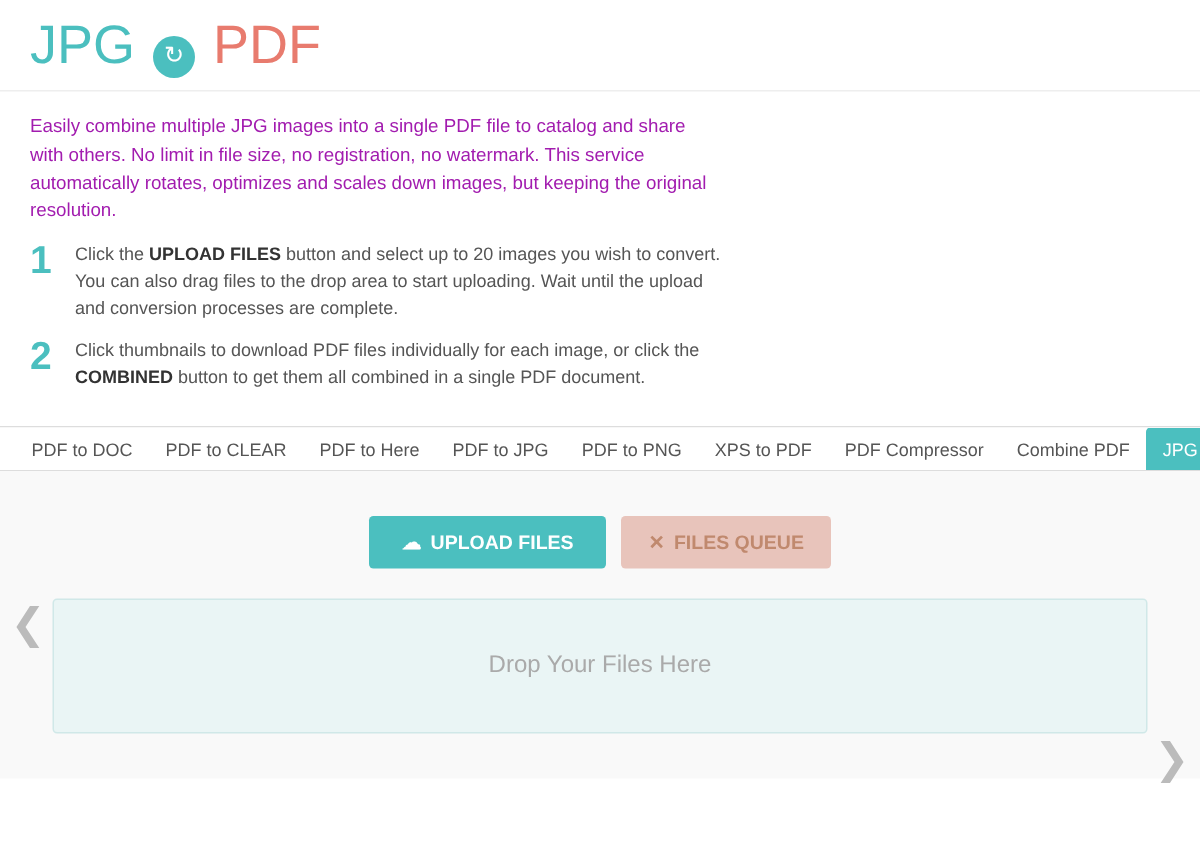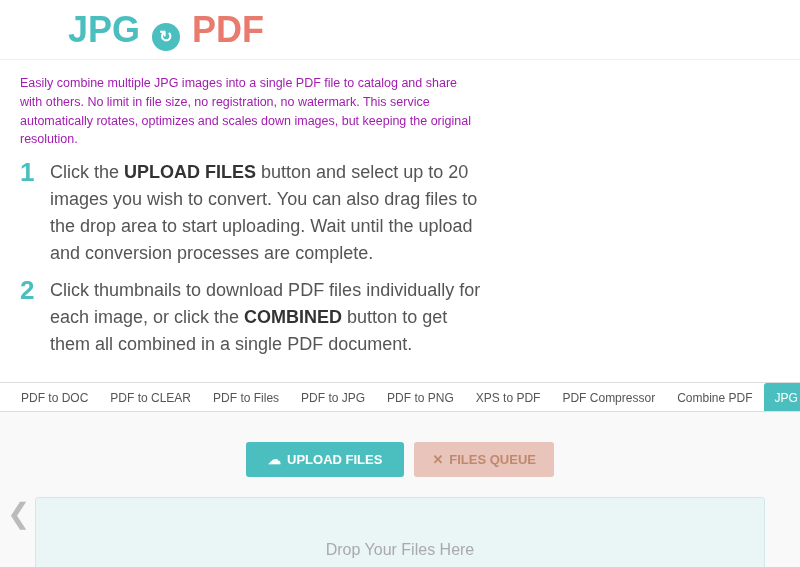--- a/index.html
+++ b/index.html
@@ -15,23 +15,22 @@
     
     .header {
       display: flex;
       justify-content: space-between;
       align-items: center;
       padding: 12px 20px 8px 20px;
       border-bottom: 1px solid #eee;
     }
     .logo {
       font-size: 36px;
-      font-weight: bold;
+      font-weight: normal;
       line-height: 1;
-      margin-left: 48px;
     }
     .logo-jpg { color: #4bbfbf; }
     .logo-to { color: #4bbfbf; font-size: 28px; }
     .logo-to-icon {
       display: inline-block;
       background: #4bbfbf;
       color: #fff;
       border-radius: 50%;
       width: 28px;
       height: 28px;
@@ -73,21 +72,21 @@
     }
     .step-num {
       font-size: 26px;
       font-weight: bold;
       color: #4bbfbf;
       line-height: 1;
       margin-right: 12px;
       min-width: 18px;
     }
     .step-text {
-      font-size: 18px;
+      font-size: 12px;
       line-height: 1.5;
       color: #555;
       max-width: 440px;
     }
     .step-text strong { color: #333; }
 
     
     .tabs {
       display: flex;
       flex-wrap: nowrap;
@@ -159,21 +158,21 @@
       align-items: center;
       gap: 6px;
     }
 
     
     .drop-area {
       width: 730px;
       background: #eaf5f5;
       border: 1px solid #d0e8e8;
       border-radius: 3px;
-      height: 106px;
+      height: 90px;
       display: flex;
       align-items: center;
       justify-content: center;
       position: relative;
     }
     .drop-text {
       color: #aaa;
       font-size: 16px;
     }
     .nav-arrow {
@@ -219,21 +218,21 @@
     <div class="step-num">2</div>
     <div class="step-text">
       Click thumbnails to download PDF files individually for each image, or click the <strong>COMBINED</strong> button to get them all combined in a single PDF document.
     </div>
   </div>
 </div>
 
 <div class="tabs">
   <div class="tab">PDF to DOC</div>
   <div class="tab">PDF to CLEAR</div>
-  <div class="tab">PDF to Files</div>
+  <div class="tab">PDF to Here</div>
   <div class="tab">PDF to JPG</div>
   <div class="tab">PDF to PNG</div>
   <div class="tab">XPS to PDF</div>
   <div class="tab">PDF Compressor</div>
   <div class="tab">Combine PDF</div>
   <div class="tab active">JPG to PDF</div>
 
 </div>
 
 <div class="main-area">

